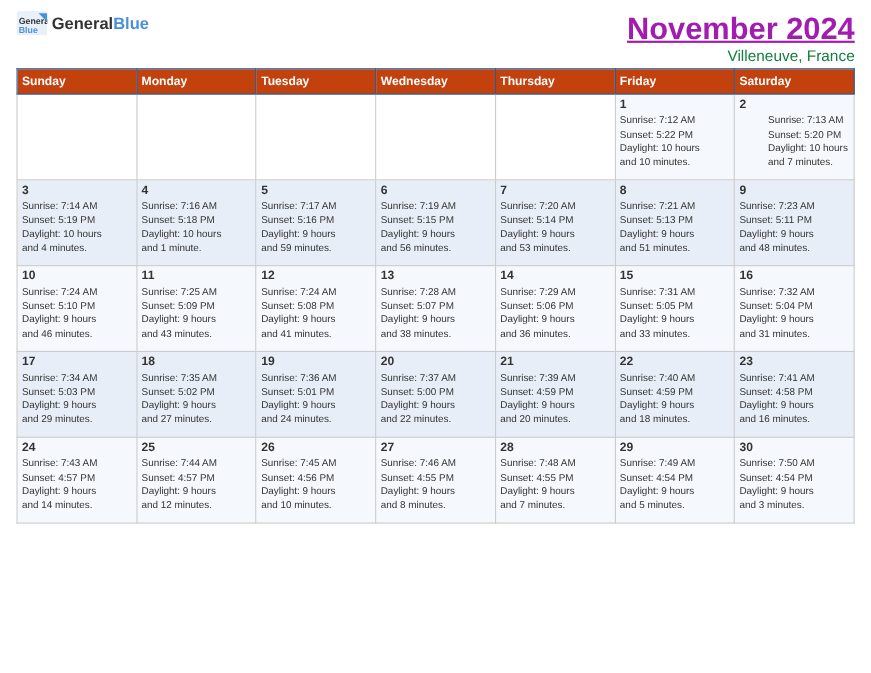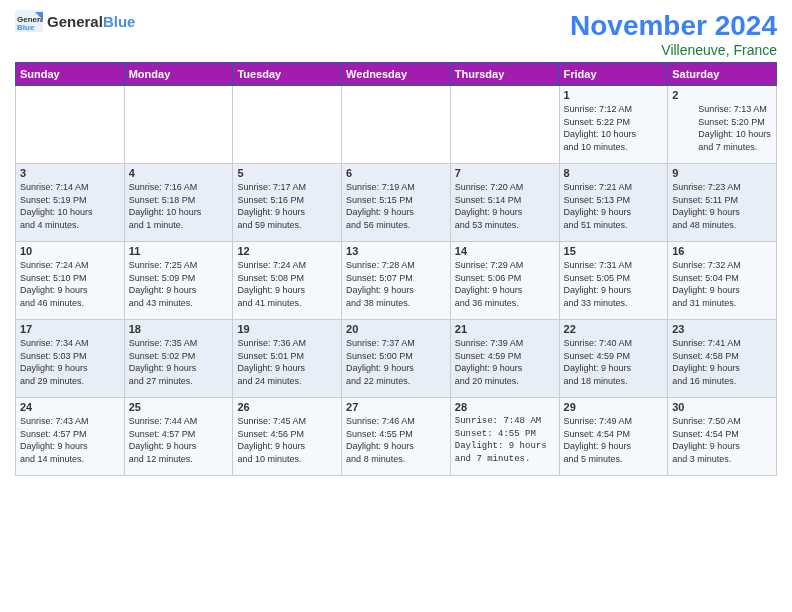--- a/index.html
+++ b/index.html
@@ -27,33 +27,34 @@
     .logo-icon {
       width: 28px;
       height: 22px;
     }
     .title-block {
       text-align: right;
     }
     .month-title {
       font-size: 28px;
       font-weight: bold;
-      color: #3b82f6;
+      color: #a21caf;
+      text-decoration: underline;
     }
     .location {
       font-size: 14px;
       color: #15803d;
     }
     table {
       width: 100%;
       border-collapse: collapse;
       table-layout: fixed;
     }
     thead tr th {
-      background-color: #a21caf;
+      background-color: #c2410c;
       color: white;
       font-size: 11px;
       font-weight: bold;
       padding: 5px 4px;
       text-align: left;
       border: 1px solid #2060a0;
     }
     tbody tr td {
       border: 1px solid #ccc;
       vertical-align: top;
@@ -320,21 +321,21 @@
           </td>
           <td>
             <span class="day-number">27</span>
             <div class="day-info" style="white-space: pre-line;">Sunrise: 7:46 AM
 Sunset: 4:55 PM
 Daylight: 9 hours
 and 8 minutes.</div>
           </td>
           <td>
             <span class="day-number">28</span>
-            <div class="day-info" style="white-space: pre-line; font-family: Liberation Mono, monospace;">Sunrise: 7:48 AM
+            <div class="day-info" style="white-space: pre-line;">Sunrise: 7:48 AM
 Sunset: 4:55 PM
 Daylight: 9 hours
 and 7 minutes.</div>
           </td>
           <td>
             <span class="day-number">29</span>
             <div class="day-info" style="white-space: pre-line;">Sunrise: 7:49 AM
 Sunset: 4:54 PM
 Daylight: 9 hours
 and 5 minutes.</div>

